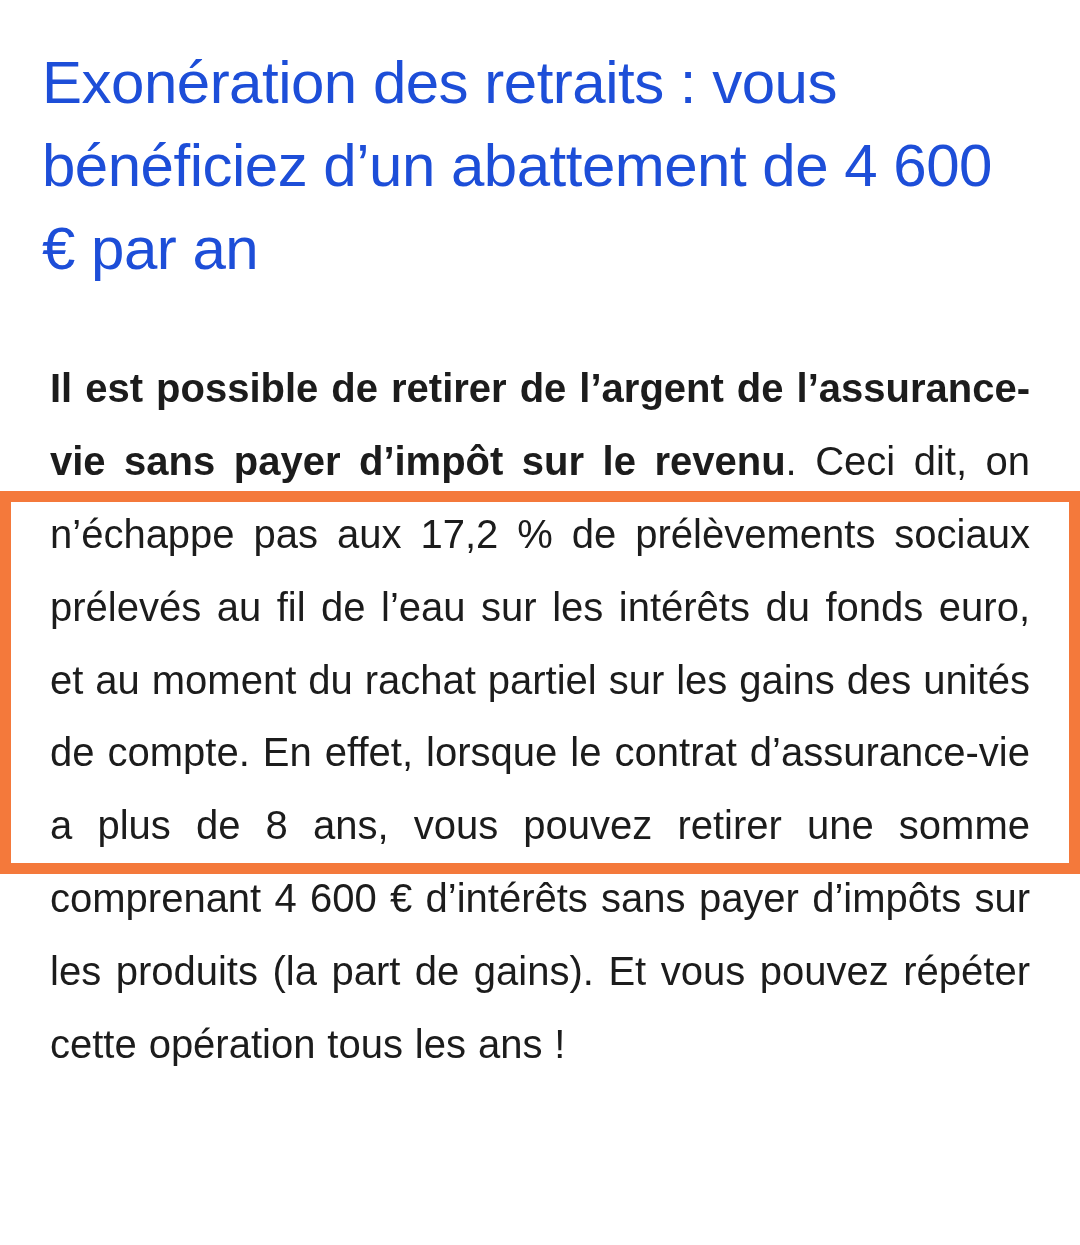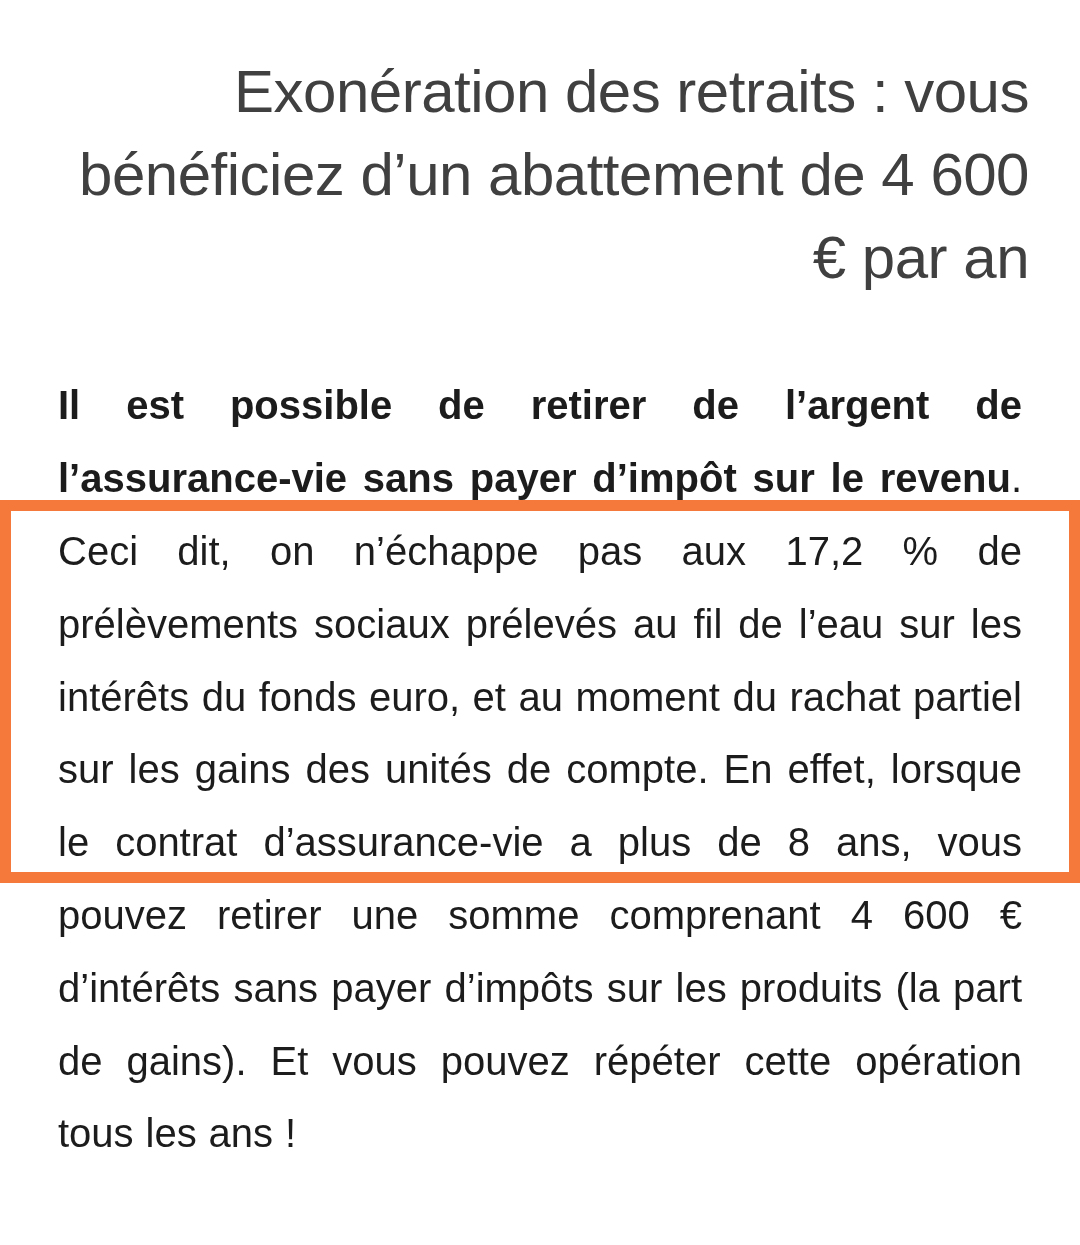--- a/index.html
+++ b/index.html
@@ -15,31 +15,30 @@
     overflow: hidden;
   }
   .page {
     position: relative;
     width: 1080px;
     height: 1245px;
     box-sizing: border-box;
     padding: 0 42px;
   }
   .article-title {
-    color: #404040;
+    color: #1d4ed8;
     font-size: 60px;
     line-height: 1.38;
     font-weight: 400;
-    margin: 9px;
+    margin: 0;
     padding-top: 42px;
     letter-spacing: -0.5px;
-    text-align: right;
   }
   .article-body {
-    margin: 16px;
+    margin: 8px;
     padding-top: 54px;
     font-size: 40px;
     line-height: 1.82;
     color: #1c1c1c;
     text-align: justify;
     text-justify: inter-word;
     word-spacing: 0.02em;
   }
   .article-body .lead {
     font-weight: bold;

